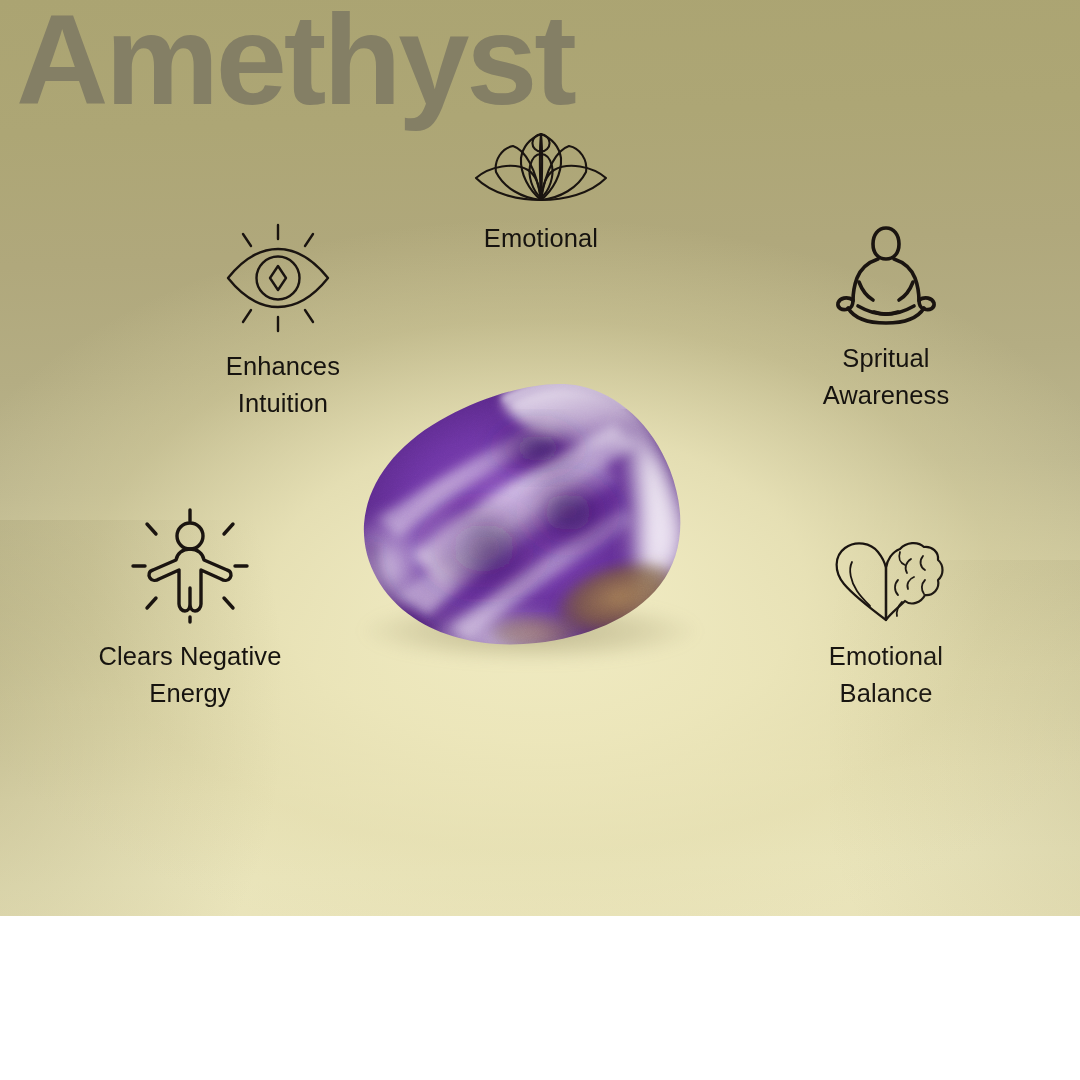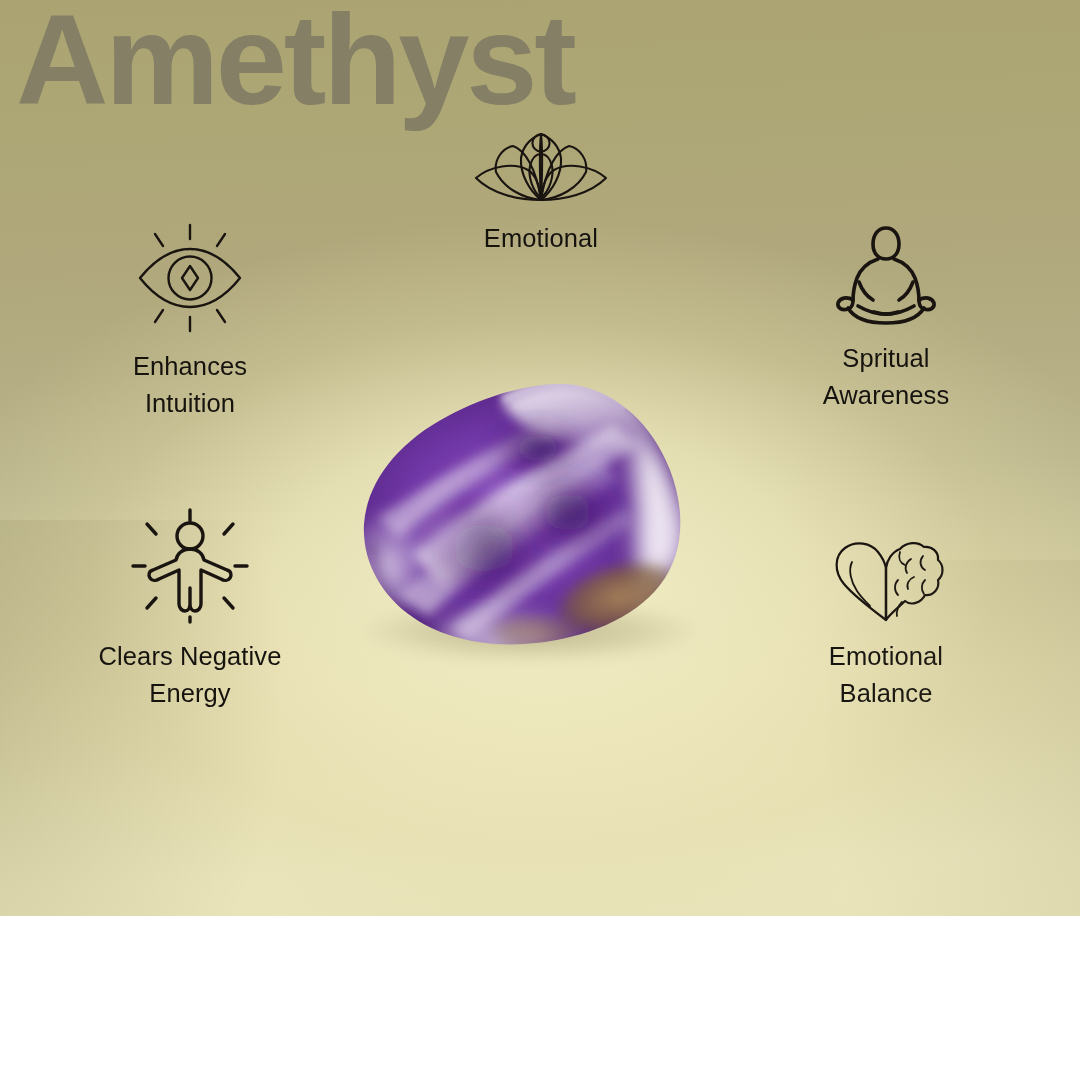--- a/index.html
+++ b/index.html
@@ -89,21 +89,21 @@
     margin-top: 14px;
     font-size: 25.5px;
     line-height: 1.45;
     color: #16130f;
     font-weight: 400;
     letter-spacing: 0.1px;
     white-space: pre-line;
   }
 
   #benefit-relaxation { left: 391px; top: 120px; }
-  #benefit-intuition  { left: 40px;  top: 222px; }
+  #benefit-intuition  { left: 40px;  top: 222px; align-items: flex-end; }
   #benefit-spiritual  { left: 736px; top: 222px; }
   #benefit-negative   { left: 40px;  top: 508px; }
   #benefit-emotional  { left: 736px; top: 528px; }
 
   
   #stone-stage {
     position: absolute;
     left: 352px;
     top: 372px;
     width: 360px;

